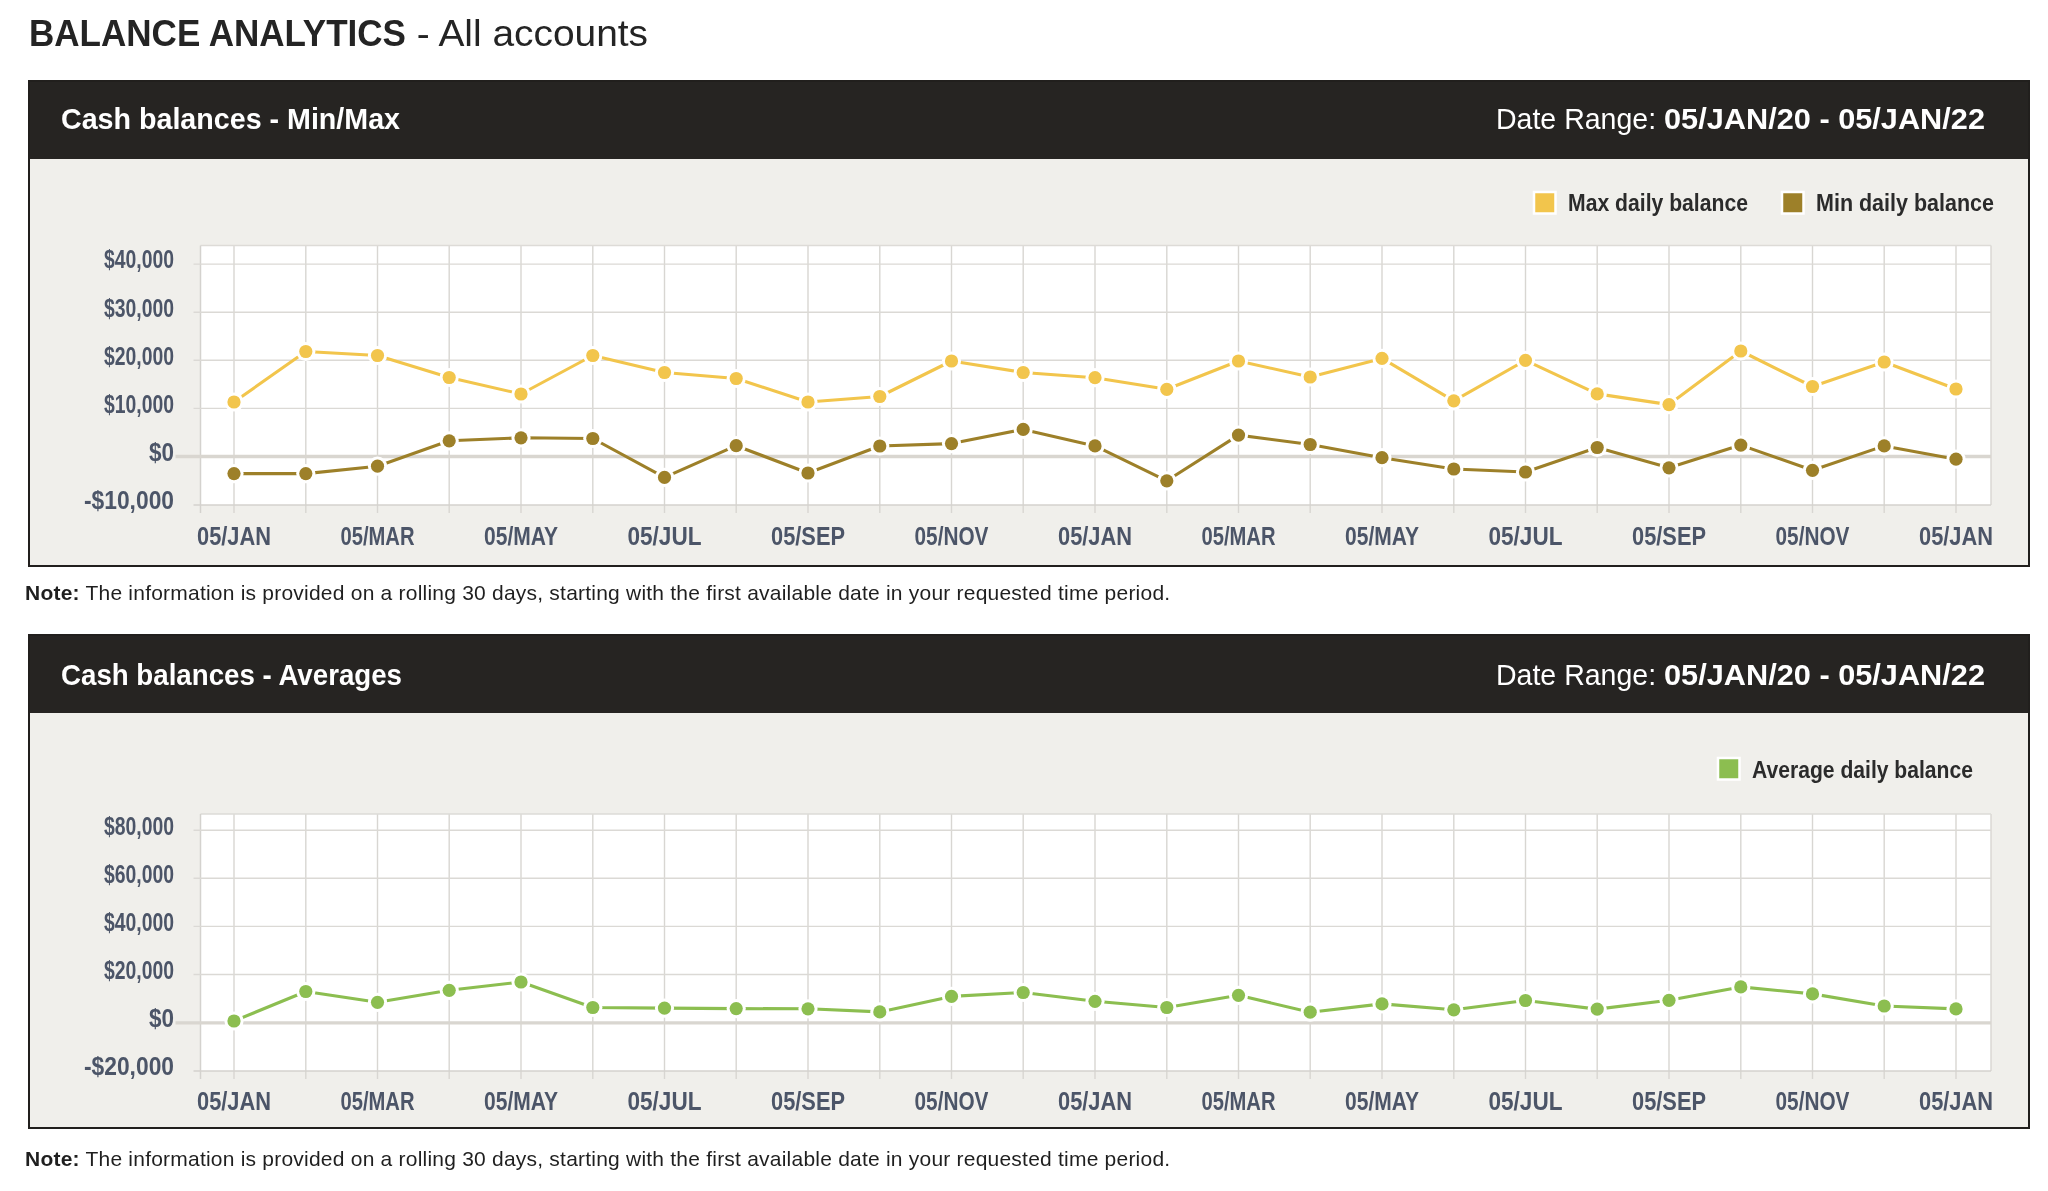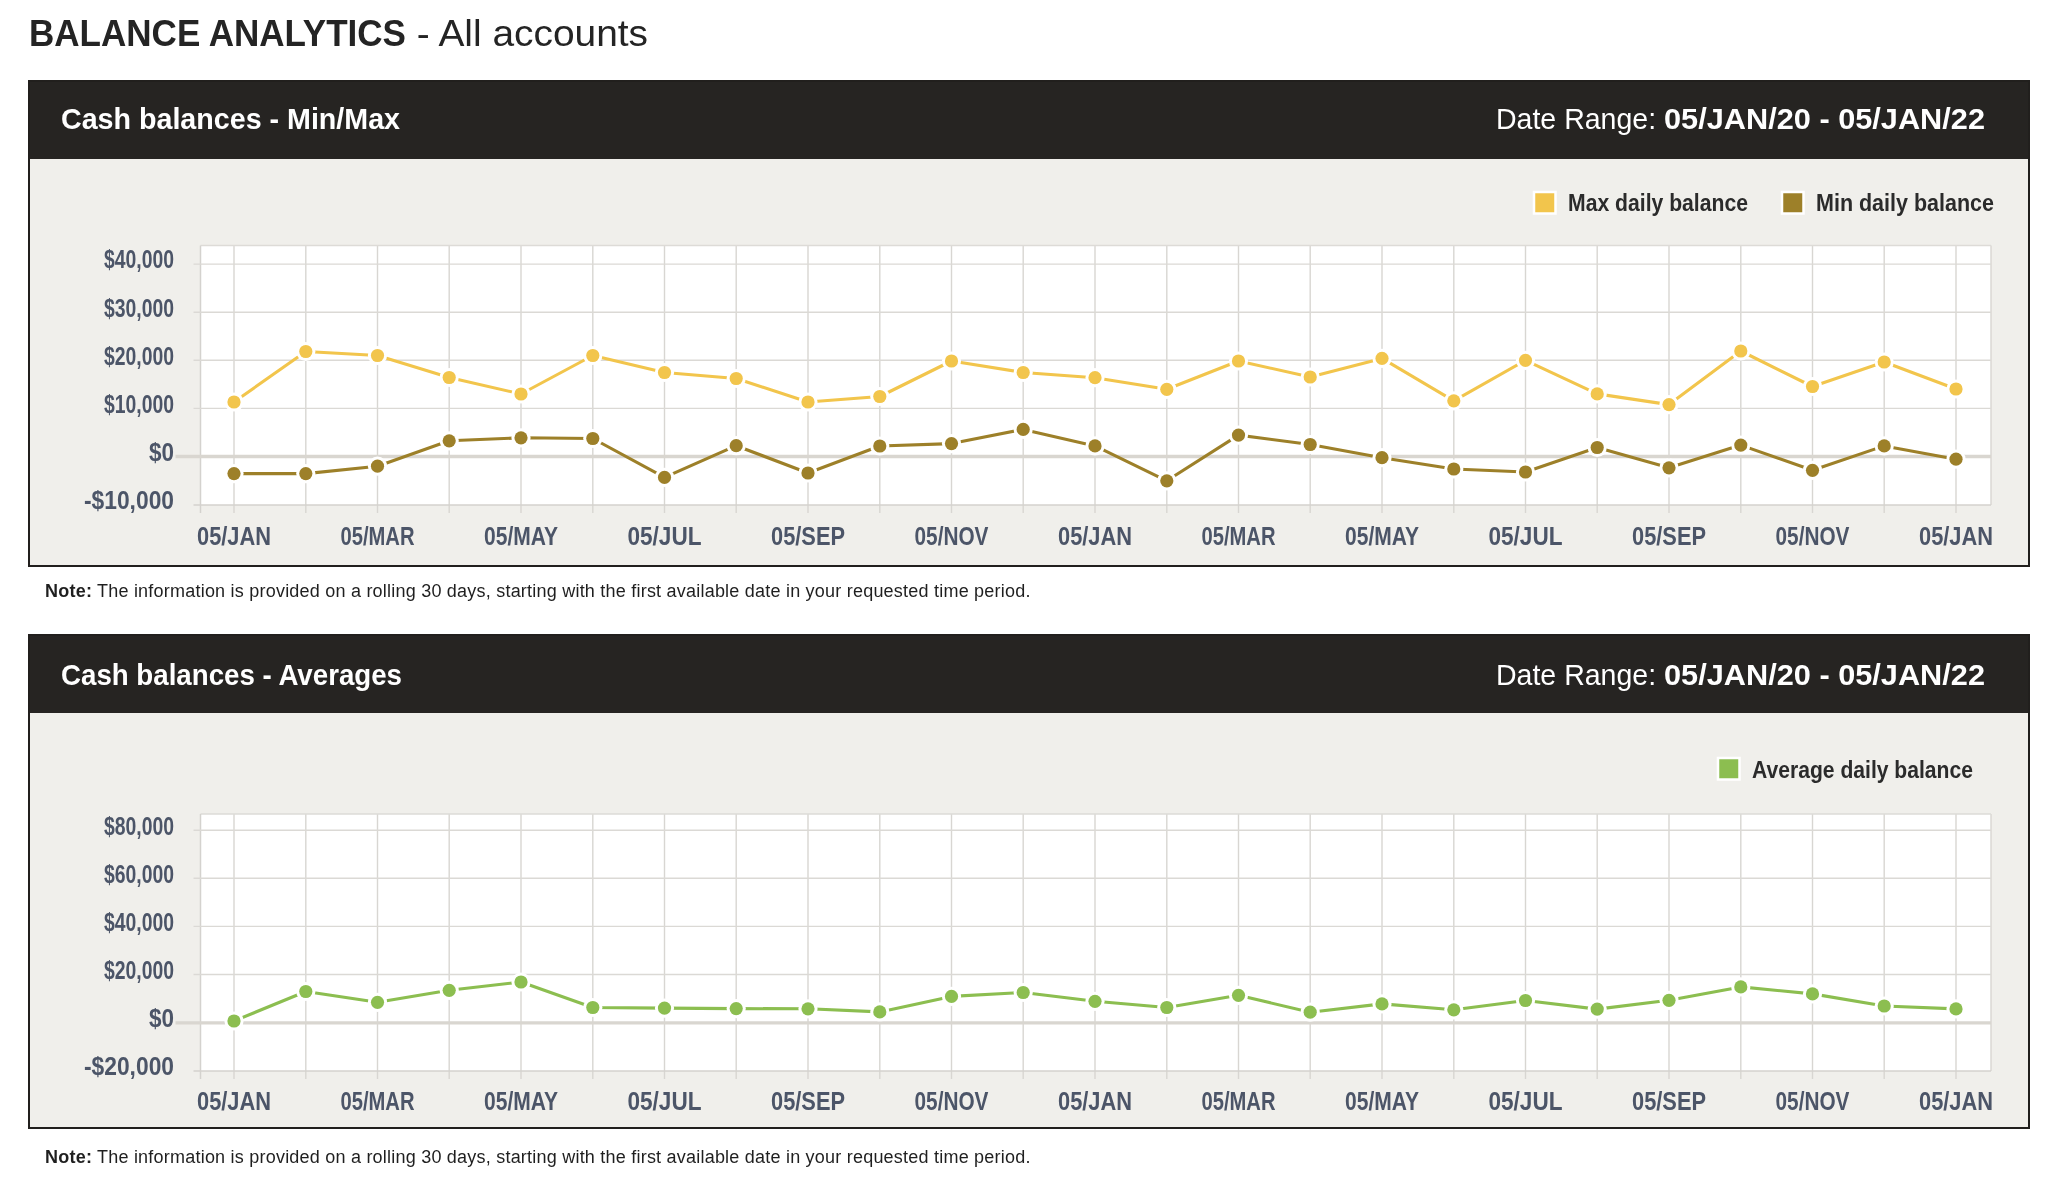--- a/index.html
+++ b/index.html
@@ -2,21 +2,21 @@
 <html><head>
 <meta charset="utf-8">
 <style>
   * { margin:0; padding:0; box-sizing:border-box; }
   html,body { width:2048px; height:1191px; background:#ffffff; font-family:"Liberation Sans",sans-serif; }
   .page { position:relative; width:2048px; height:1191px; overflow:hidden; }
   .panel { position:absolute; left:28px; width:2002px; border:2px solid #211f1d; background:#f0efeb; }
   .p1 { top:80px; height:487px; }
   .p2 { top:634px; height:495px; }
   .phead { height:77px; background:#262422; }
-  .note { position:absolute; left:45px; font-size:18px; color:#1f1f1f; line-height:1; letter-spacing:0.22px; }
+  .note { position:absolute; left:25px; font-size:21px; color:#1f1f1f; line-height:1; letter-spacing:0.22px; }
   .n1 { top:582px; }
   .n2 { top:1148px; }
   .ylab, .xlab { font-family:"Liberation Sans",sans-serif; font-size:26px; font-weight:700; fill:#4c5568; }
   .leg { font-family:"Liberation Sans",sans-serif; font-size:23px; font-weight:700; fill:#2b2b2b; }
   .pt { font-family:"Liberation Sans",sans-serif; font-size:37px; fill:#242424; }
   .ph { font-family:"Liberation Sans",sans-serif; font-size:30px; fill:#ffffff; }
 </style>
 </head>
 <body>
 <div class="page">

